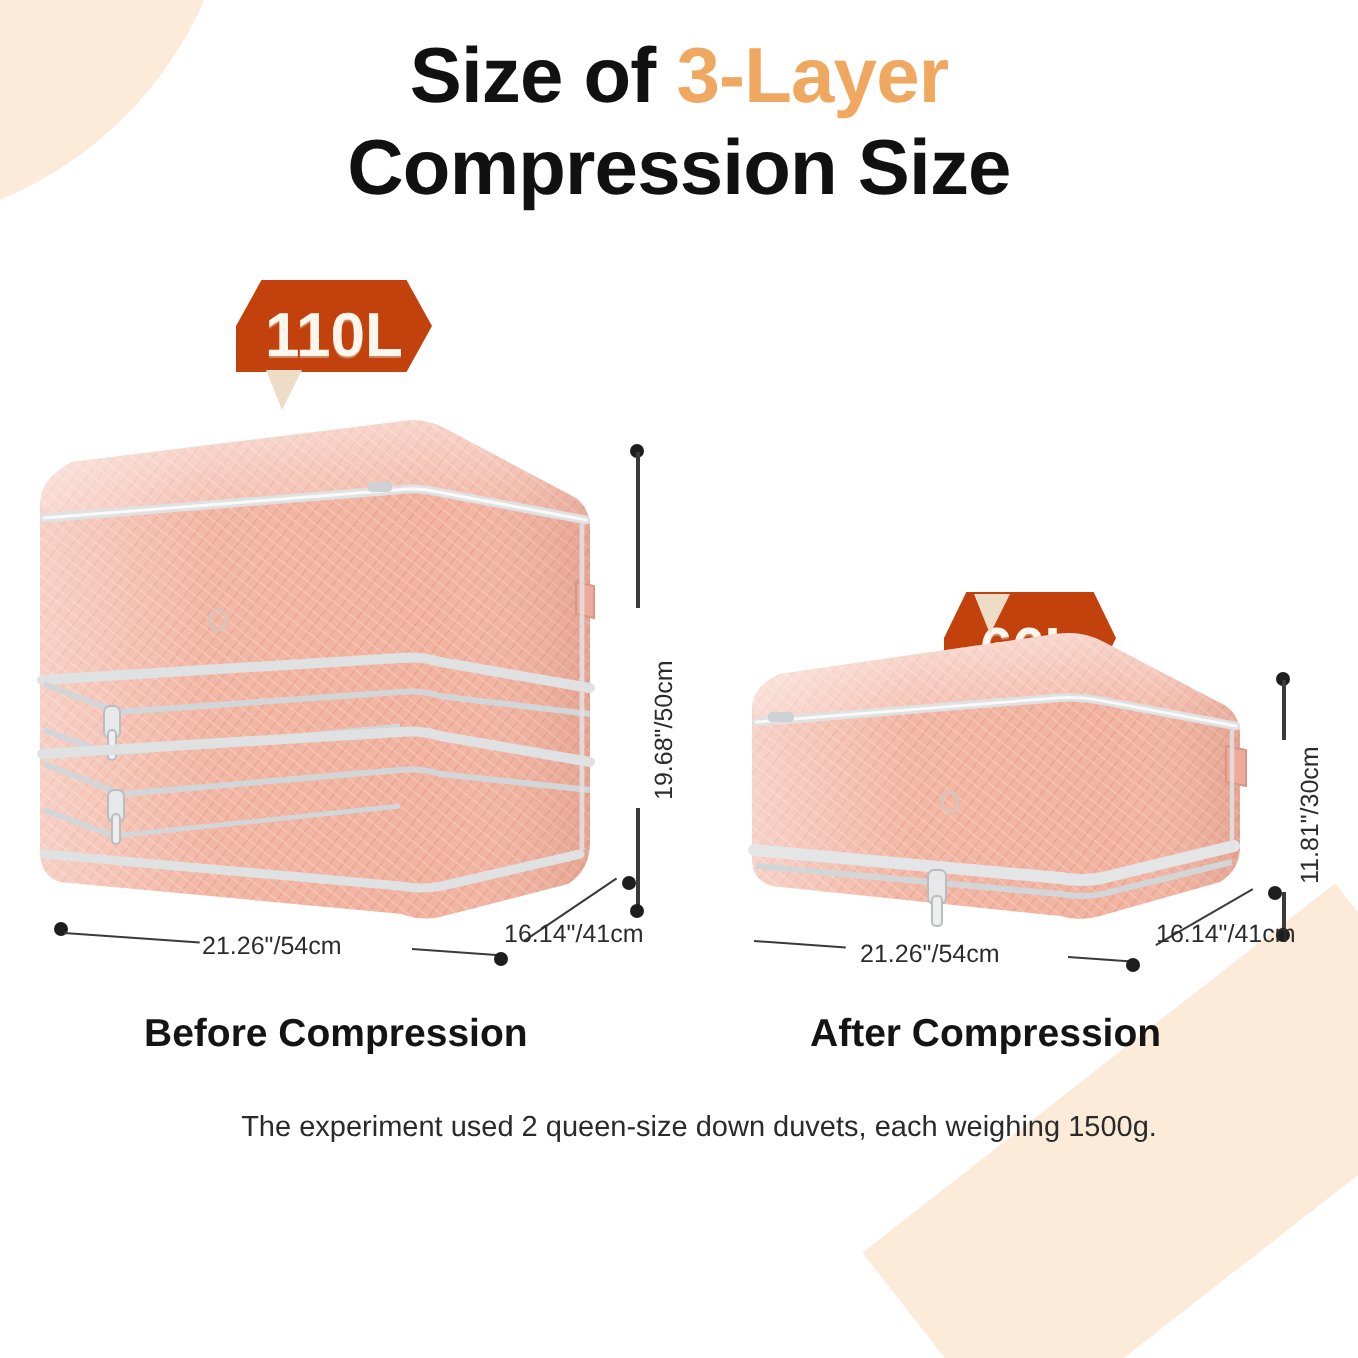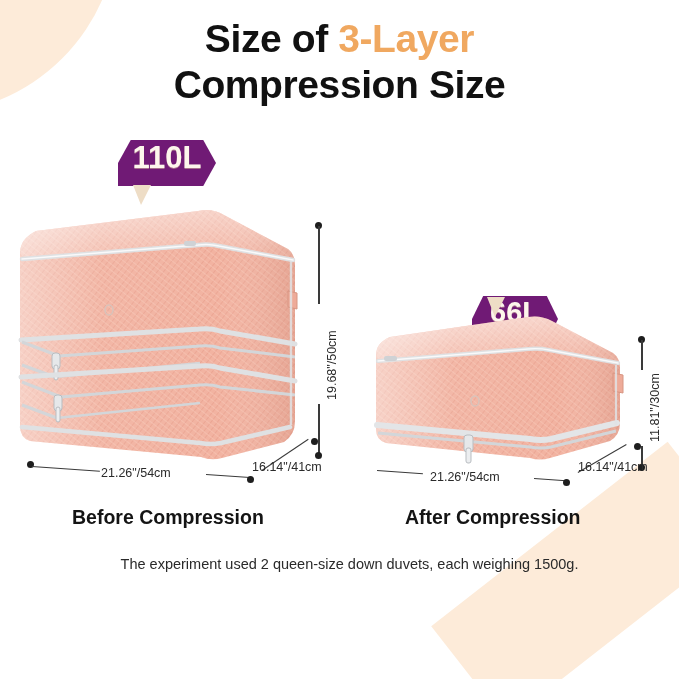--- a/index.html
+++ b/index.html
@@ -37,22 +37,22 @@
     font-size:39px;font-weight:bold;color:#111111;line-height:1.17;
     letter-spacing:-0.4px;
   }
   .title .line{display:block;}
   .title .accent{color:#f0a860;}
 
   
   .badge{
     position:absolute;
     height:46px;
-    background:#701a75;
-    display:flex;align-items:flex-start;justify-content:center;
+    background:#c2410c;
+    display:flex;align-items:flex-end;justify-content:center;
     clip-path:polygon(0% 50%, 13% 0%, 87% 0%, 100% 50%, 87% 100%, 0% 100%);
     color:#fdf6ec;font-weight:bold;
     text-shadow:0 1px 0 rgba(215,190,160,.55);
   }
   .badge-tail{
     position:absolute;width:0;height:0;
     border-left:8px solid transparent;border-right:10px solid transparent;
     border-top:20px solid #eeddc6;
   }
   #badge-110{left:118px;top:140px;width:98px;font-size:31px;}

